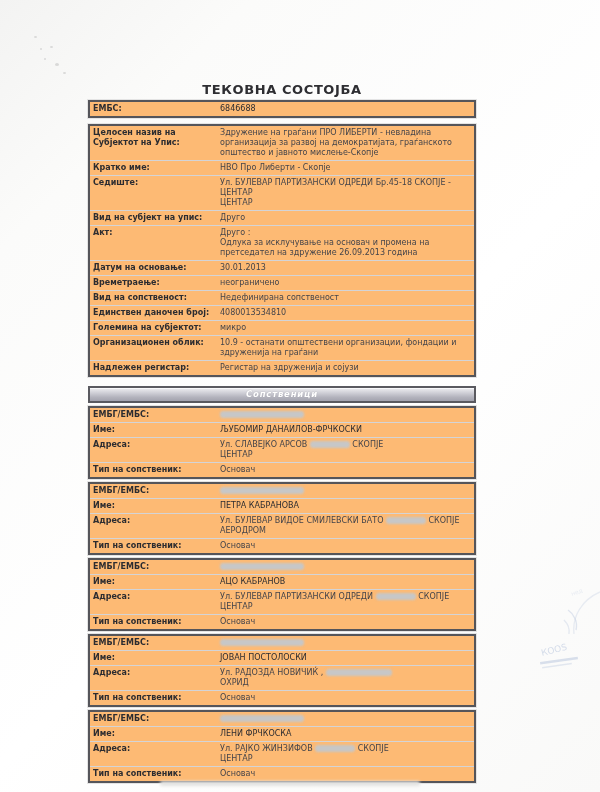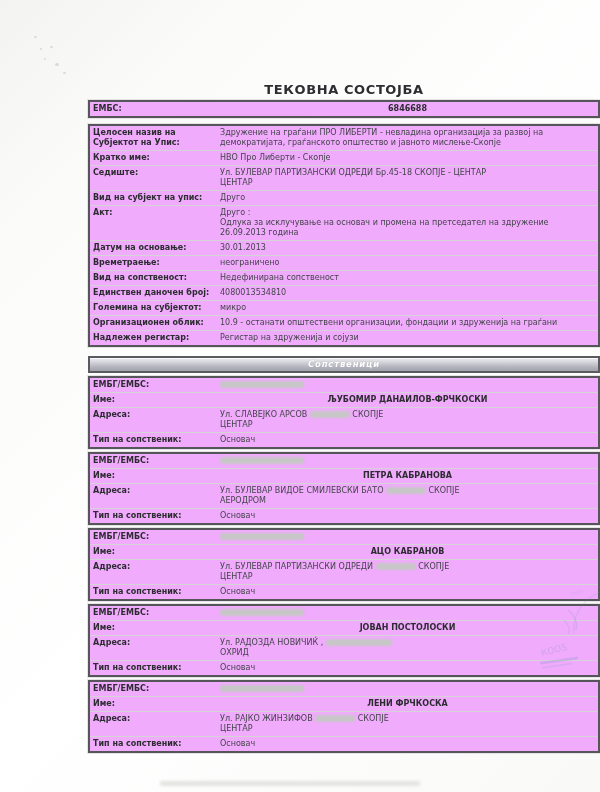--- a/index.html
+++ b/index.html
@@ -4,38 +4,38 @@
 <style>
   html,body{margin:0;padding:0;}
   body{
     width:600px;height:792px;position:relative;overflow:hidden;
     background:linear-gradient(135deg,#f3f3f2 0%,#fbfbfa 18%,#ffffff 55%,#f9f9f8 100%);
     font-family:"DejaVu Sans","Liberation Sans",sans-serif;
     color:#3a3a3e;
     -webkit-font-smoothing:antialiased;
   }
   .speck{position:absolute;background:#d9d9d8;border-radius:50%;}
-  .content{position:absolute;left:88px;top:0;width:512px;}
+  .content{position:absolute;left:88px;top:0;width:388px;}
   .doc-title{
     margin-top:82px;text-align:center;font-size:13px;font-weight:bold;
     letter-spacing:.6px;color:#2e2e32;
   }
   .box{
-    border:2px solid #55555a;background:#f0abfc;box-sizing:border-box;
+    border:2px solid #55555a;background:#fdba74;box-sizing:border-box;
     box-shadow:0 0 0 1px #e4e4e4;
   }
   .embs-box{margin-top:3px;}
   .row{display:flex;align-items:flex-start;font-size:8px;line-height:10px;}
   .row + .row{border-top:1px solid #d4d4d6;}
   .lbl{
     flex:none;width:128px;font-weight:bold;padding:2px 2px 2px 3px;
     box-sizing:border-box;color:#2c2c30;white-space:pre-line;
   }
   .val{flex:1;padding:2px 3px 2px 2px;white-space:pre-line;color:#44444a;}
-  .val.b{font-weight:bold;color:#2c2c30;text-align:center;}
+  .val.b{font-weight:normal;color:#2c2c30;}
   .maintable{margin-top:6px;}
   .bar{
     margin-top:9px;height:13px;border:2px solid #5a5a60;box-sizing:content-box;
     background:linear-gradient(180deg,#eeeef1 0%,#cfcfd6 38%,#b2b2bc 72%,#a3a3ae 100%);
     box-shadow:inset 0 1px 0 #f8f8fa;
     color:#ffffff;font-size:8.5px;font-weight:bold;text-align:center;line-height:13px;
     letter-spacing:.8px;text-shadow:0 0 1px #9a9aa4;font-style:italic;
   }
   .ownerbox{margin-top:3px;}
   .redact{

